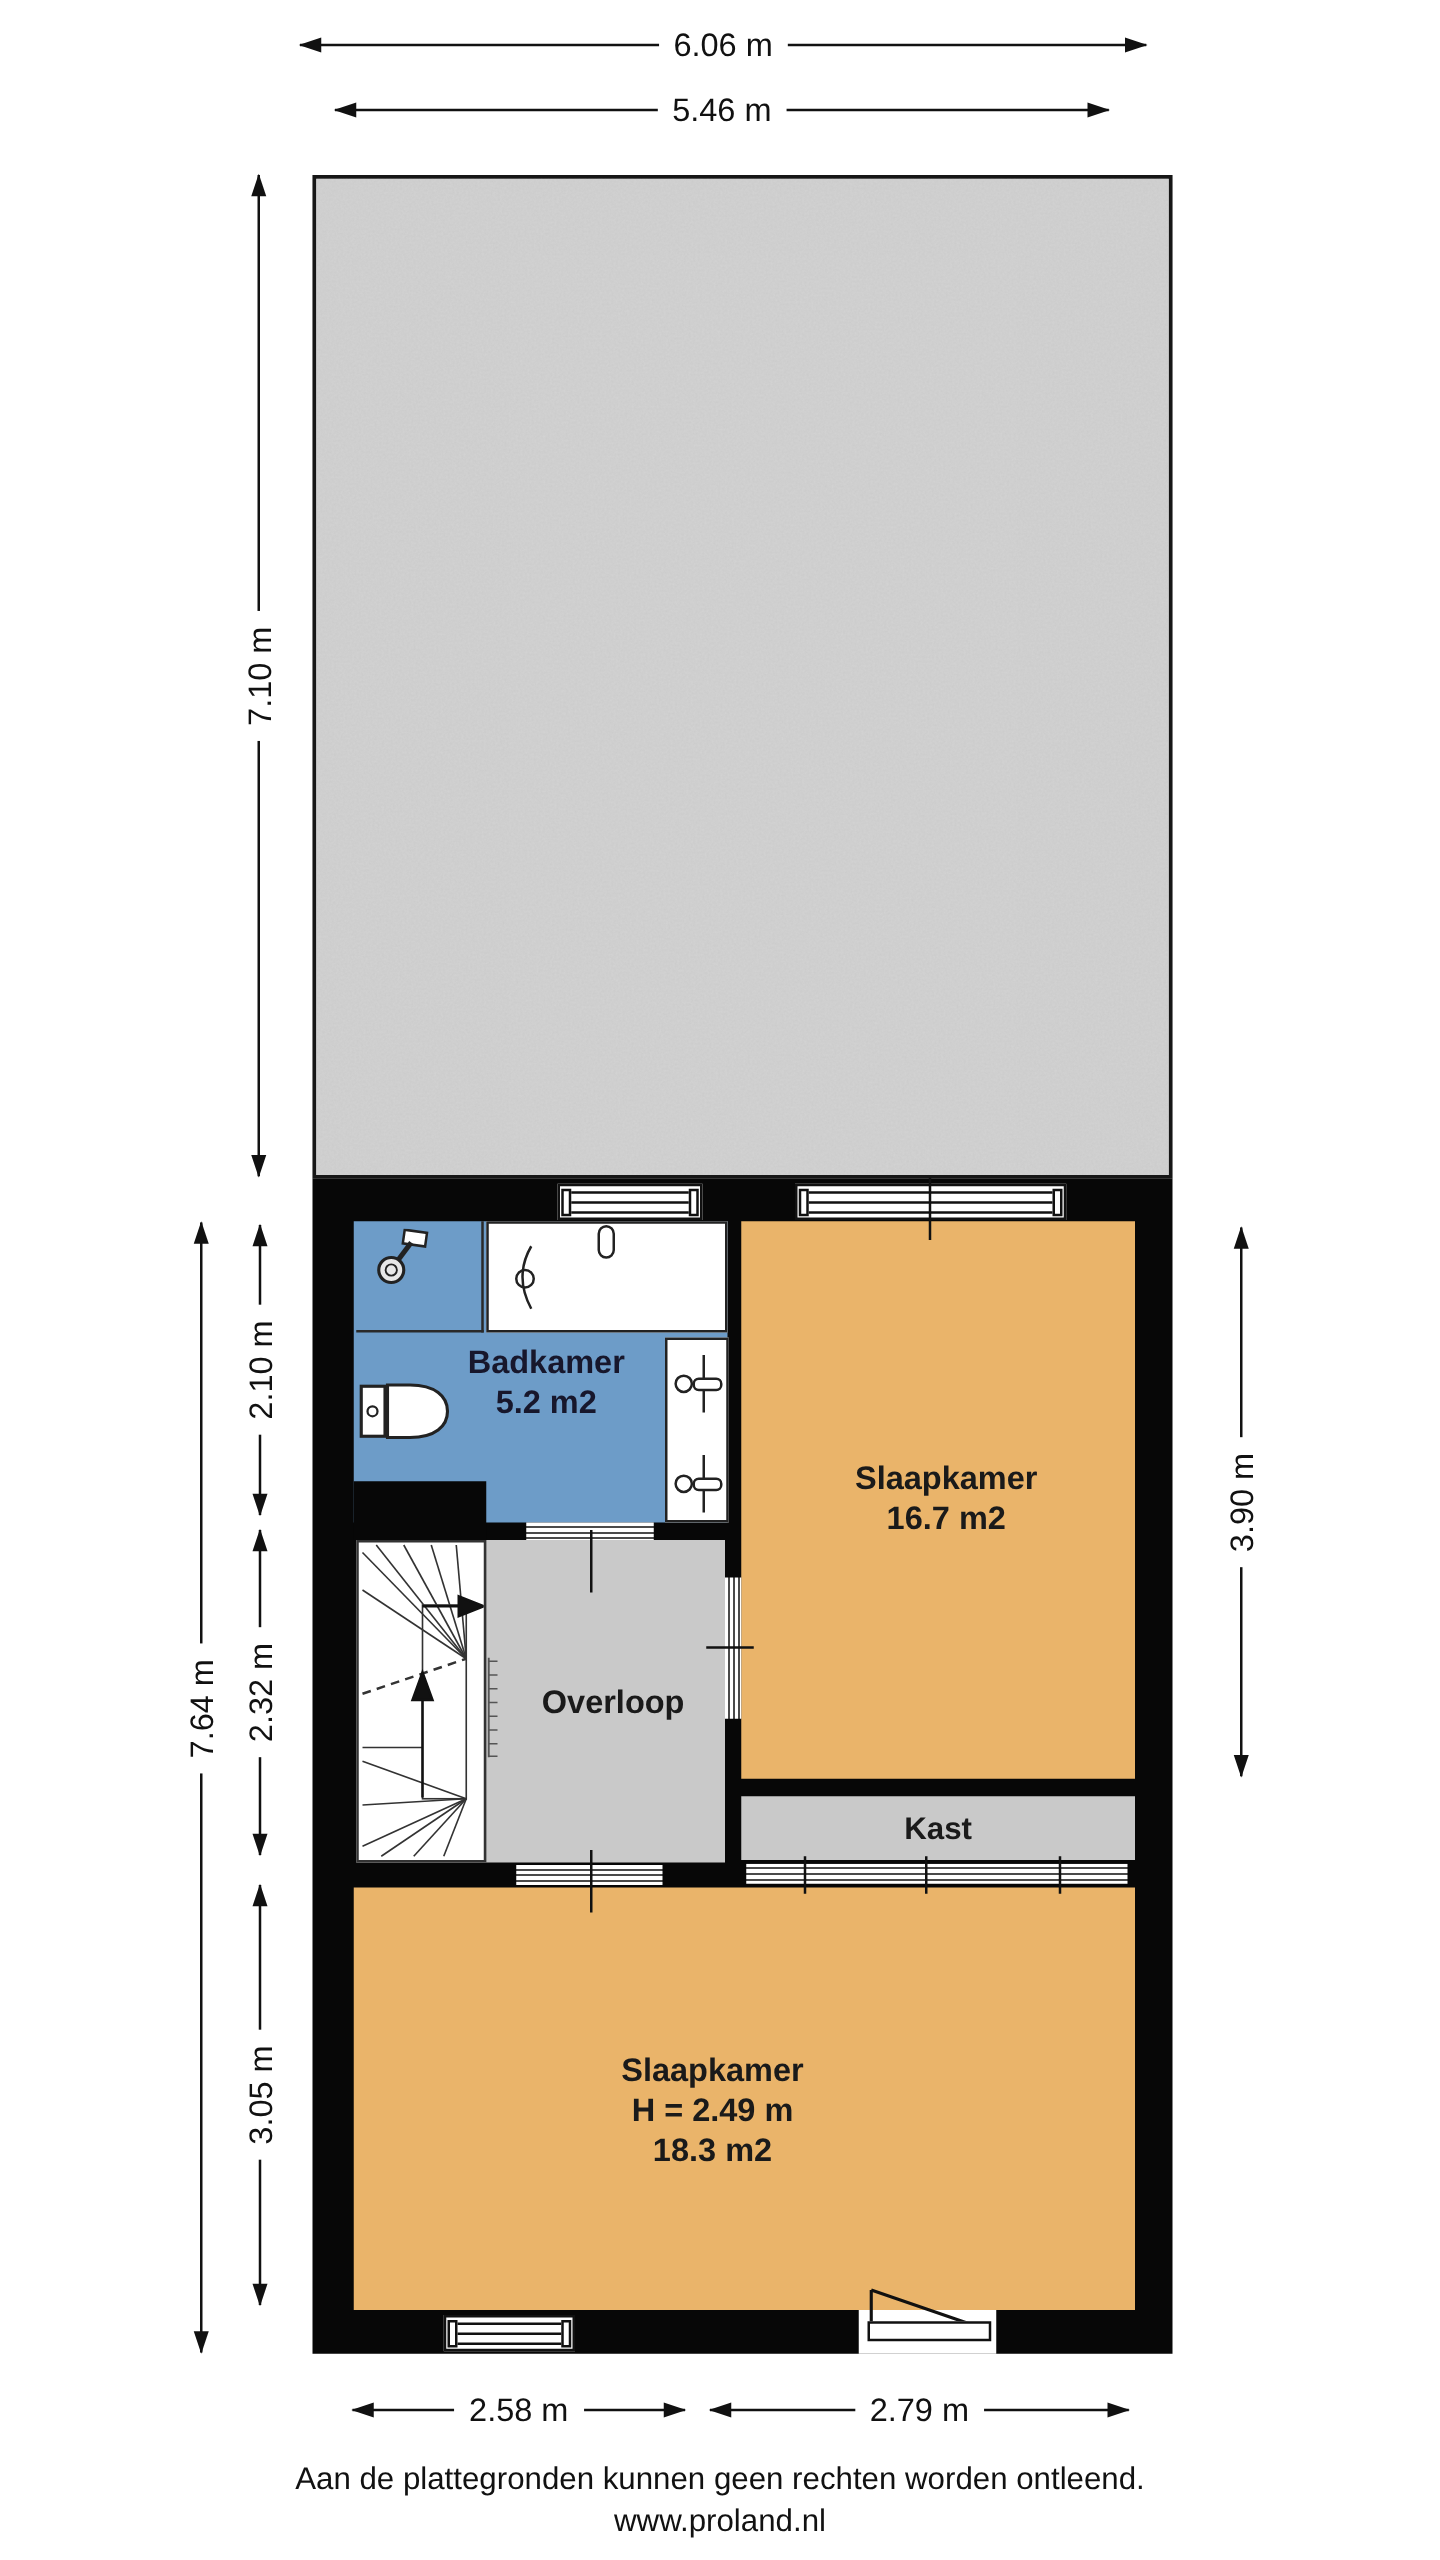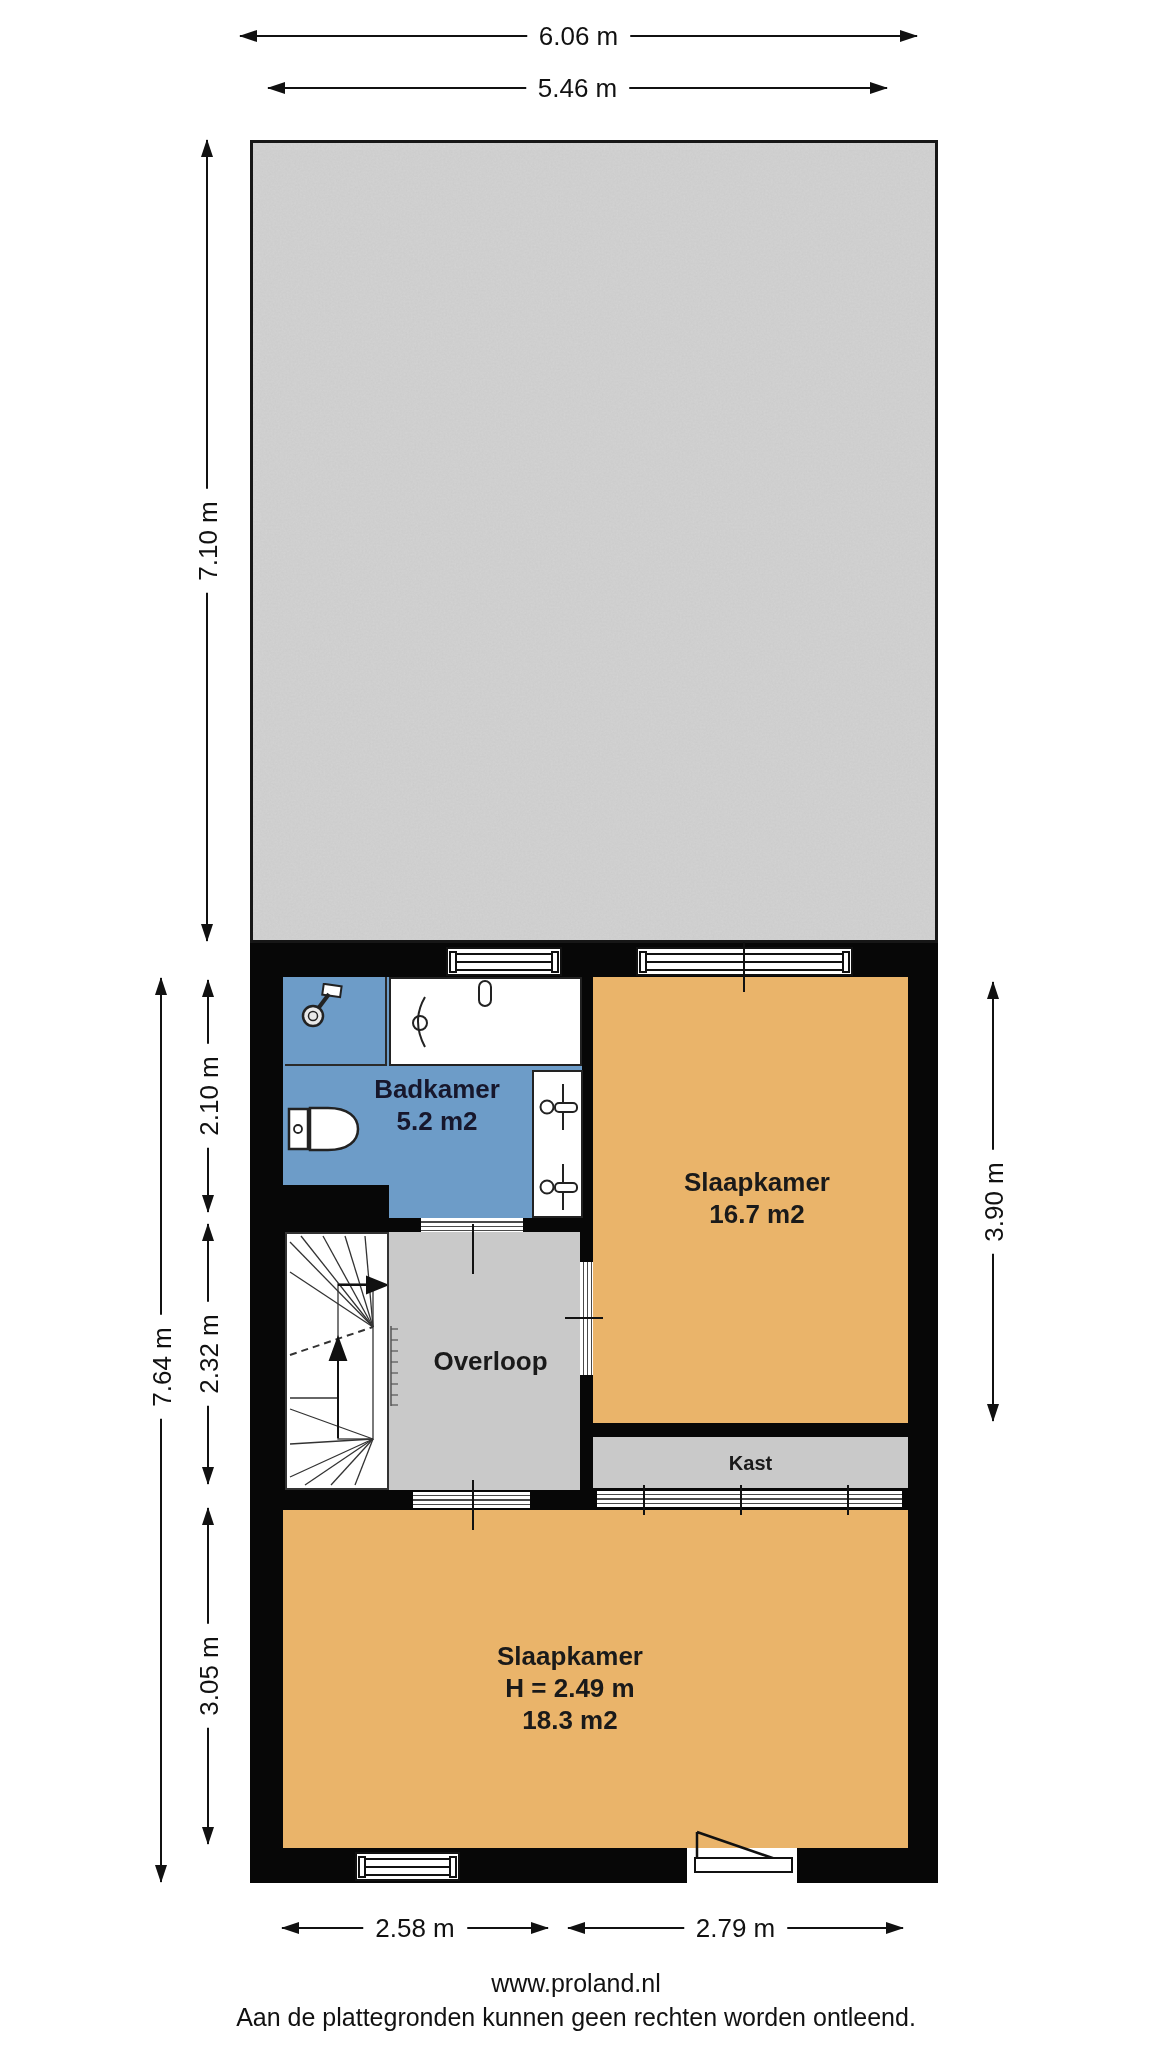--- a/index.html
+++ b/index.html
@@ -88,21 +88,21 @@
       <div>Slaapkamer</div>
       <div>16.7 m2</div>
     </div>
   </div>
 
   <div class="abs room r-gray" style="left:389px;top:1232px;width:191px;height:258px;padding-left:12px;">
     <div class="room-label">Overloop</div>
   </div>
 
   <div class="abs room r-gray" style="left:593px;top:1437px;width:315px;height:51px;">
-    <div class="room-label" style="font-size:20px;">Kast</div>
+    <div class="room-label" style="font-size:25px;">Kast</div>
   </div>
 
   <div class="abs room r-orange" style="left:283px;top:1510px;width:625px;height:338px;">
     <div class="room-label" style="position:absolute;left:287px;top:178px;transform:translate(-50%,-50%);">
       <div>Slaapkamer</div>
       <div>H = 2.49 m</div>
       <div>18.3 m2</div>
     </div>
   </div>
 
@@ -269,17 +269,17 @@
       <span class="ah-r"></span>
     <span class="lbl">2.58 m</span>
   </div>
   <div class="abs dimh" style="left:568px;top:1927px;width:335px;">
     <span class="ah-l"></span>
       <span class="ah-r"></span>
     <span class="lbl">2.79 m</span>
   </div>
 
   <div class="abs footer" style="left:0;top:1966px;">
+    <div>Aan de plattegronden kunnen geen rechten worden ontleend.</div>
     <div>www.proland.nl</div>
-    <div>Aan de plattegronden kunnen geen rechten worden ontleend.</div>
   </div>
 
 </div>
 
 </body></html>

